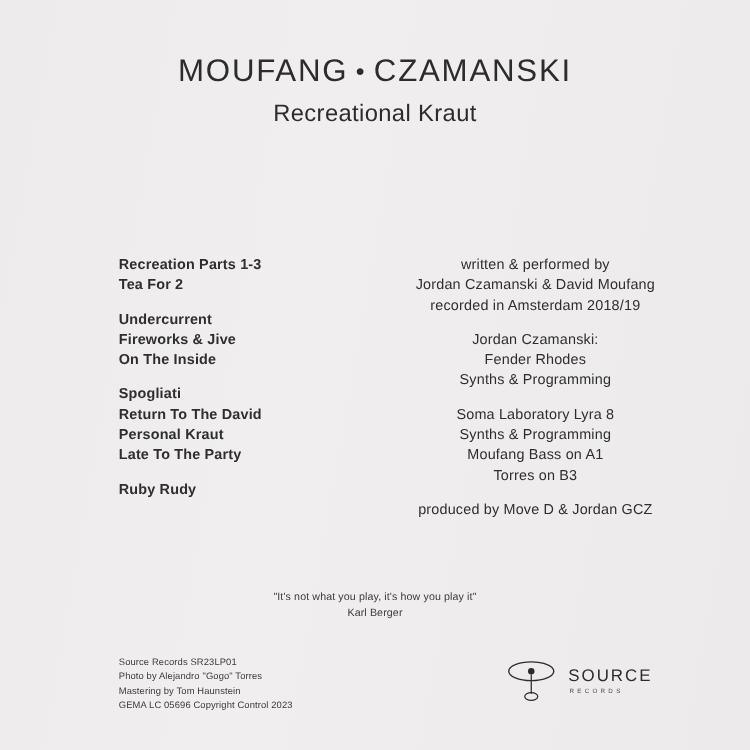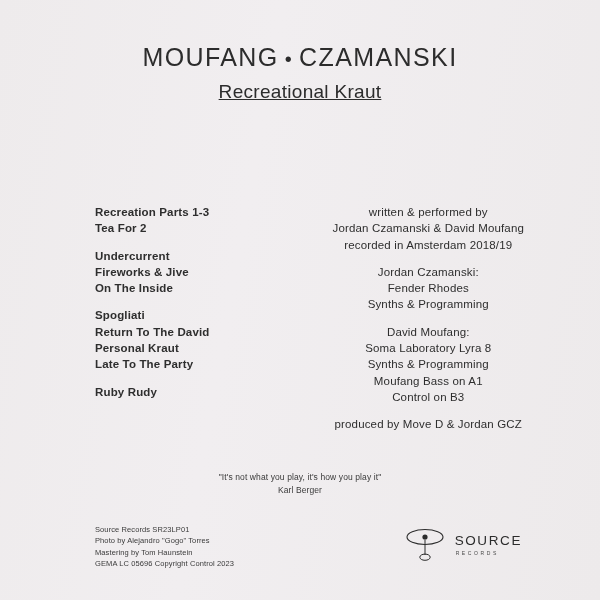--- a/index.html
+++ b/index.html
@@ -39,21 +39,20 @@
     font-size: 20px;
     vertical-align: middle;
     padding: 0 6px;
   }
   .album-title {
     margin-top: 9px;
     font-size: 19px;
     letter-spacing: 0.3px;
     color: #2c2c2c;
     font-weight: 400;
-    text-decoration: underline;
   }
   
   .columns {
     position: absolute;
     top: 204px;
     left: 0;
     right: 0;
     display: flex;
     justify-content: space-between;
     padding: 0 76px 0 95px;
@@ -178,25 +177,24 @@
         <div class="credit-line">written &amp; performed by</div>
         <div class="credit-line">Jordan Czamanski &amp; David Moufang</div>
         <div class="credit-line">recorded in Amsterdam 2018/19</div>
       </div>
       <div class="credit-group">
         <div class="credit-line">Jordan Czamanski:</div>
         <div class="credit-line">Fender Rhodes</div>
         <div class="credit-line">Synths &amp; Programming</div>
       </div>
       <div class="credit-group">
-        <div class="credit-line">David Moufang:</div>
         <div class="credit-line">Soma Laboratory Lyra 8</div>
         <div class="credit-line">Synths &amp; Programming</div>
         <div class="credit-line">Moufang Bass on A1</div>
-        <div class="credit-line">Control on B3</div>
+        <div class="credit-line">Torres on B3</div>
       </div>
       <div class="credit-group">
         <div class="credit-line">produced by Move D &amp; Jordan GCZ</div>
       </div>
     </div>
 
   </div>
 
   <div class="quote-block">
     <div>"It's not what you play, it's how you play it"</div>

